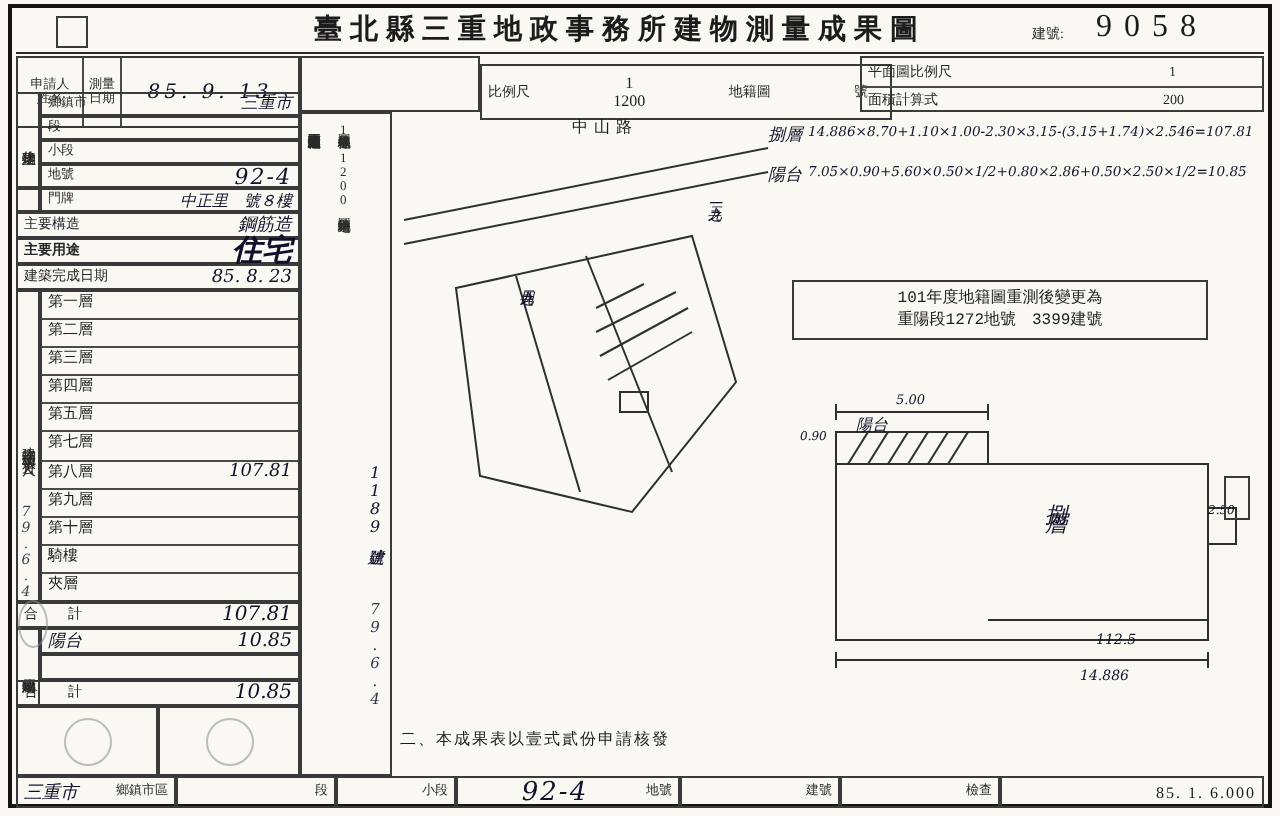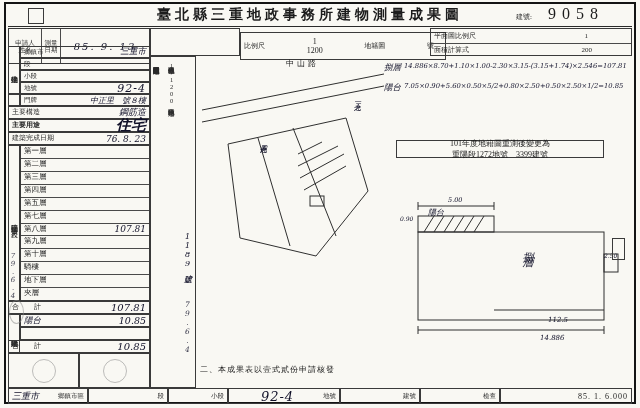--- a/index.html
+++ b/index.html
@@ -95,21 +95,21 @@
   <div class="abs bd between" style="left:8px;top:106px;width:142px;height:13px;">
     <span class="lbl">主要構造</span>
     <span class="hw" style="font-size:9px;">鋼筋造</span>
   </div>
   <div class="abs bd between" style="left:8px;top:119px;width:142px;height:13px;font-weight:bold;">
     <span class="lbl">主要用途</span>
     <span class="hw" style="font-size:15px;">住宅</span>
   </div>
   <div class="abs bd between" style="left:8px;top:132px;width:142px;height:13px;">
     <span class="lbl">建築完成日期</span>
-    <span class="hw" style="font-size:9px;">76. 8. 23</span>
+    <span class="hw" style="font-size:9px;">85. 8. 23</span>
   </div>
 
   <div class="abs bd cell vt lbl" style="left:8px;top:145px;width:12px;height:156px;letter-spacing:1px;">建物面積（平方公尺）</div>
   <div class="abs bd floors" style="left:20px;top:145px;width:130px;height:156px;">
     <div class="frow">
         <span>第一層</span>
         <span class="val hw"></span>
       </div>
     <div class="frow">
         <span>第二層</span>
@@ -138,24 +138,20 @@
     <div class="frow">
         <span>第九層</span>
         <span class="val hw"></span>
       </div>
     <div class="frow">
         <span>第十層</span>
         <span class="val hw"></span>
       </div>
     <div class="frow">
         <span>騎樓</span>
-        <span class="val hw"></span>
-      </div>
-    <div class="frow">
-        <span>地下層</span>
         <span class="val hw"></span>
       </div>
     <div class="frow">
         <span>夾層</span>
         <span class="val hw"></span>
       </div>
   </div>
   <div class="abs bd between" style="left:8px;top:301px;width:142px;height:13px;">
     <span class="lbl" style="letter-spacing:4px;">合　計</span>
     <span class="hw" style="font-size:10px;">107.81</span>
@@ -208,24 +204,24 @@
   </svg>
   <div class="abs vt hw" style="left:352px;top:98px;font-size:7px;">九二之一</div>
   <div class="abs vt hw" style="left:258px;top:140px;font-size:7px;">九二之四</div>
 
   <div class="abs fx" style="left:384px;top:62px;width:248px;">
     <span class="hw" style="font-size:8.5px;white-space:nowrap;">捌層</span>
     <span class="formula">14.886×8.70+1.10×1.00-2.30×3.15-(3.15+1.74)×2.546=107.81</span>
   </div>
   <div class="abs fx" style="left:384px;top:82px;width:248px;">
     <span class="hw" style="font-size:8.5px;white-space:nowrap;">陽台</span>
-    <span class="formula">7.05×0.90+5.60×0.50×5/2+0.80×2.50+0.50×2.50×1/2=10.85</span>
-  </div>
-
-  <div class="abs bd col" style="left:396px;top:140px;width:208px;height:18px;font-size:8px;line-height:1.4;">
+    <span class="formula">7.05×0.90+5.60×0.50×1/2+0.80×2.86+0.50×2.50×1/2=10.85</span>
+  </div>
+
+  <div class="abs bd col" style="left:396px;top:140px;width:208px;height:30px;font-size:8px;line-height:1.4;font-family:Liberation Mono, monospace;">
     <span>101年度地籍圖重測後變更為</span>
     <span>重陽段1272地號　3399建號</span>
   </div>
 
   <svg class="abs" style="left:398px;top:192px;" width="232" height="150" viewBox="0 0 232 150">
     <g stroke="#2f2f2f" stroke-width="1" fill="none">
       <rect x="20" y="24" width="76" height="16"></rect>
       <line x1="26" y1="40" x2="36" y2="24"></line>
       <line x1="36" y1="40" x2="46" y2="24"></line>
       <line x1="46" y1="40" x2="56" y2="24"></line>

